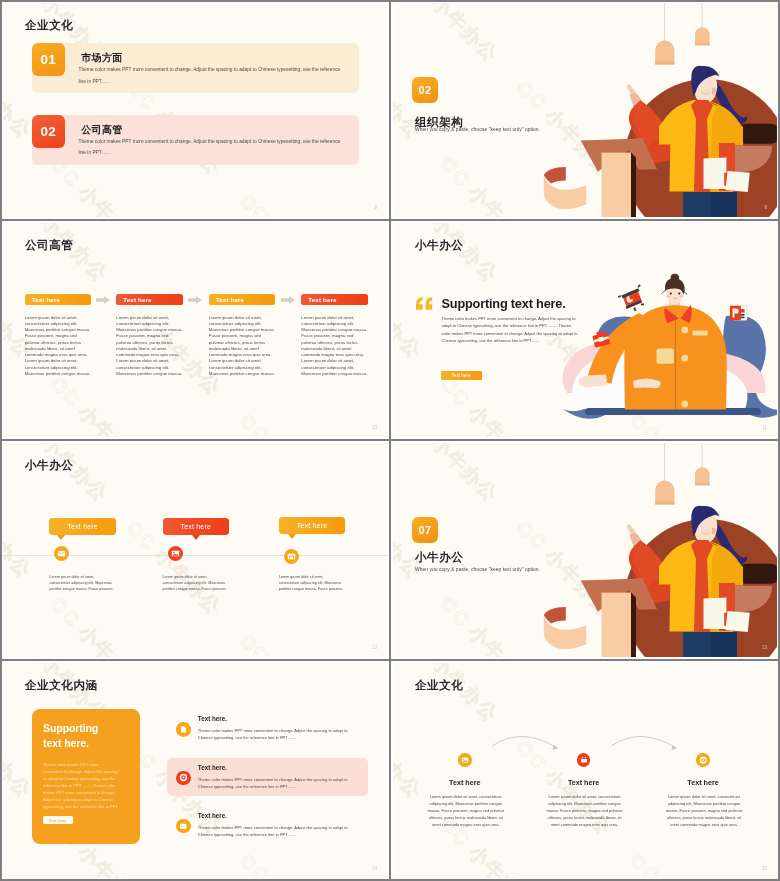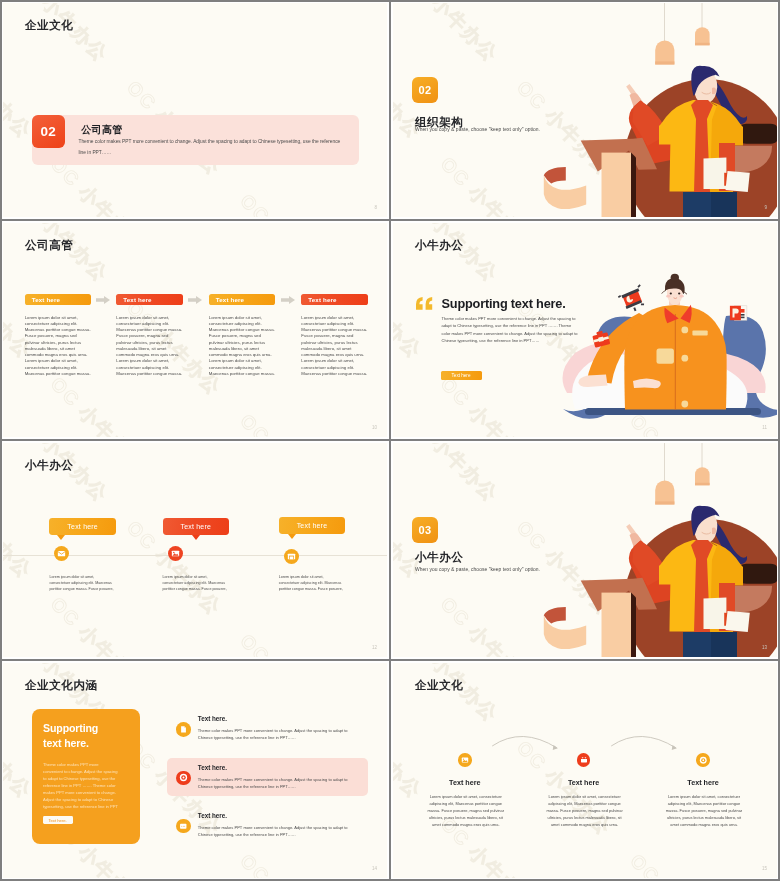--- a/index.html
+++ b/index.html
@@ -93,20 +93,27 @@
     <div class="sl" id="s1">
       <div class="wm">OC 小牛办公     OC 小牛办公     OC 小牛办公     OC 小牛办公
 OC 小牛办公     OC 小牛办公     OC 小牛办公     OC 小牛办公
 OC 小牛办公     OC 小牛办公     OC 小牛办公     OC 小牛办公
 OC 小牛办公     OC 小牛办公     OC 小牛办公     OC 小牛办公
 OC 小牛办公     OC 小牛办公     OC 小牛办公     OC 小牛办公
 OC 小牛办公     OC 小牛办公     OC 小牛办公     OC 小牛办公</div>
 
       <div class="title s-title" style="left:22px;top:14.5px;font-size:11.6px">企业文化</div>
 
+      <div class="hon-row" style="left:28.8px;top:39.9px;width:327px;height:50.4px;background:#fbedd3">
+        <div class="hon-badge" style="background:linear-gradient(150deg,#f7ac24,#f39314)">
+          <span>01</span>
+        </div>
+        <div class="hon-head">市场方面</div>
+        <div class="hon-body">Theme color makes PPT more convenient to change. Adjust the spacing to adapt to Chinese typesetting, use the reference line in PPT……</div>
+      </div>
 
       <div class="hon-row" style="left:28.8px;top:111.5px;width:327px;height:50.4px;background:#fbe1da">
         <div class="hon-badge" style="background:linear-gradient(150deg,#f3603a,#ee4218)">
           <span>02</span>
         </div>
         <div class="hon-head">公司高管</div>
         <div class="hon-body">Theme color makes PPT more convenient to change. Adjust the spacing to adapt to Chinese typesetting, use the reference line in PPT……</div>
       </div>
 
       <div class="pnum" style="right:10px;bottom:7px">8</div>
@@ -460,21 +467,21 @@
           <path d="M187.7 137.4 L240 135.8 L249.4 134.8 L264 166.2 L245.5 166.8 L236 147.5 L204.8 168.6 Z" fill="#c2704f"></path>
 
           <rect x="208.5" y="149.6" width="29.5" height="64.4" fill="#f9cda3"></rect>
           <path d="M238 149.6 l5 5 v59.4 h-5 z" fill="#3b180f"></path>
 
           <path d="M150.8 172.2 v19 q2 10 14 14 q10 3 28.4 -3.8 v-19 q-18 6.5 -28 3.5 q-12 -3.5 -14.4 -13.7 z" fill="#f9cda3"></path>
           <path d="M150.8 172.2 q4 -8 22 -8.2 v13.6 q-10 0.3 -14.6 2.8 q-4.6 -3.4 -7.4 -8.2 z" fill="#c2543a"></path>
         </g>
       </svg>
       <div class="numbox" style="left:19px;top:74px;width:26px;height:26px;background:linear-gradient(150deg,#f7ae26,#f09113)">
-        <span>03</span>
+        <span>07</span>
       </div>
       <div class="title" style="left:22px;top:106.5px;font-size:11.6px">小牛办公</div>
       <div class="subtitle" style="left:22px;top:124px;font-size:4.95px">When you copy &amp; paste, choose "keep text only" option.</div>
       <div class="pnum" style="right:10px;bottom:7px">13</div>
     </div>
   </div>
 
   <div class="cell" style="left:3px;top:663px;width:384px;height:215px">
     <div class="sl" id="s7">
       <div class="wm">OC 小牛办公     OC 小牛办公     OC 小牛办公     OC 小牛办公

